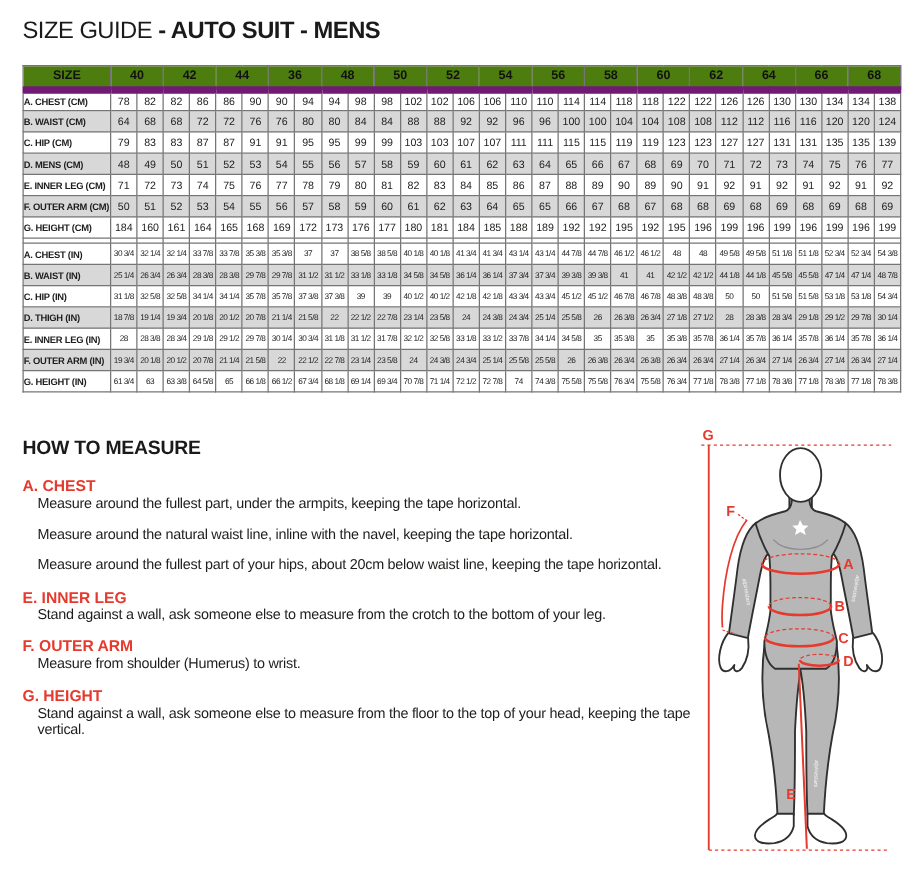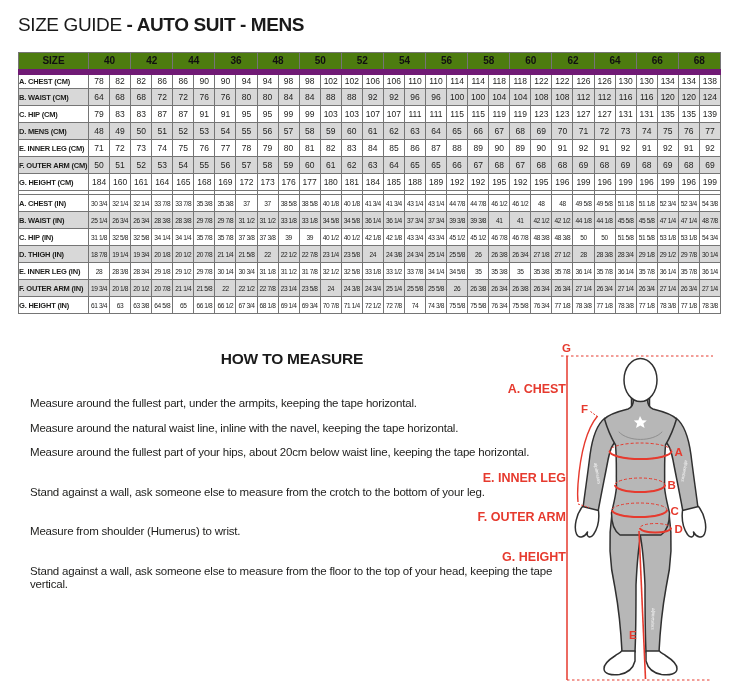--- a/index.html
+++ b/index.html
@@ -25,24 +25,24 @@
   .size-table tr.stripe td { background:#d8d8d8; }
   .size-table td.label { text-align:left; font-weight:bold;
                      font-size:7.5px; letter-spacing:-0.2px; }
   .size-table td.cm { font-size:8.5px; }
   .size-table td.in { font-size:6.6px; letter-spacing:-0.4px; }
   .size-table tr.spacer td { height:4px; background:#ffffff; }
 
   
   .howto { position:absolute; left:18px; top:350px; width:548px; }
   .howto h2 { font-size:15.5px; font-weight:800; color:#1a1a1a; letter-spacing:-0.2px;
-              margin-bottom:14px;text-align:center; }
+              margin-bottom:14px; }
   .howto .item { margin-bottom:11px; }
   .howto .item-label { color:#e63a2e; font-weight:bold; font-size:12.5px;
-              line-height:1.12; margin-bottom:1px;text-align:right; }
+              line-height:1.12; margin-bottom:1px; }
   .howto .item-text { font-size:11.5px; letter-spacing:-0.2px; line-height:1.18;margin-left:12px; }
 
   
   svg.diagram { position:absolute; left:553px; top:338px; }
   svg.diagram text { font-family:"Liberation Sans", sans-serif; }
   .guide-label { fill:#e63a2e; font-weight:bold; font-size:11.5px; }
   .brand { fill:#ffffff; font-style:italic; font-size:4.5px; opacity:0.9; }
 </style>
 </head>
 <body>

